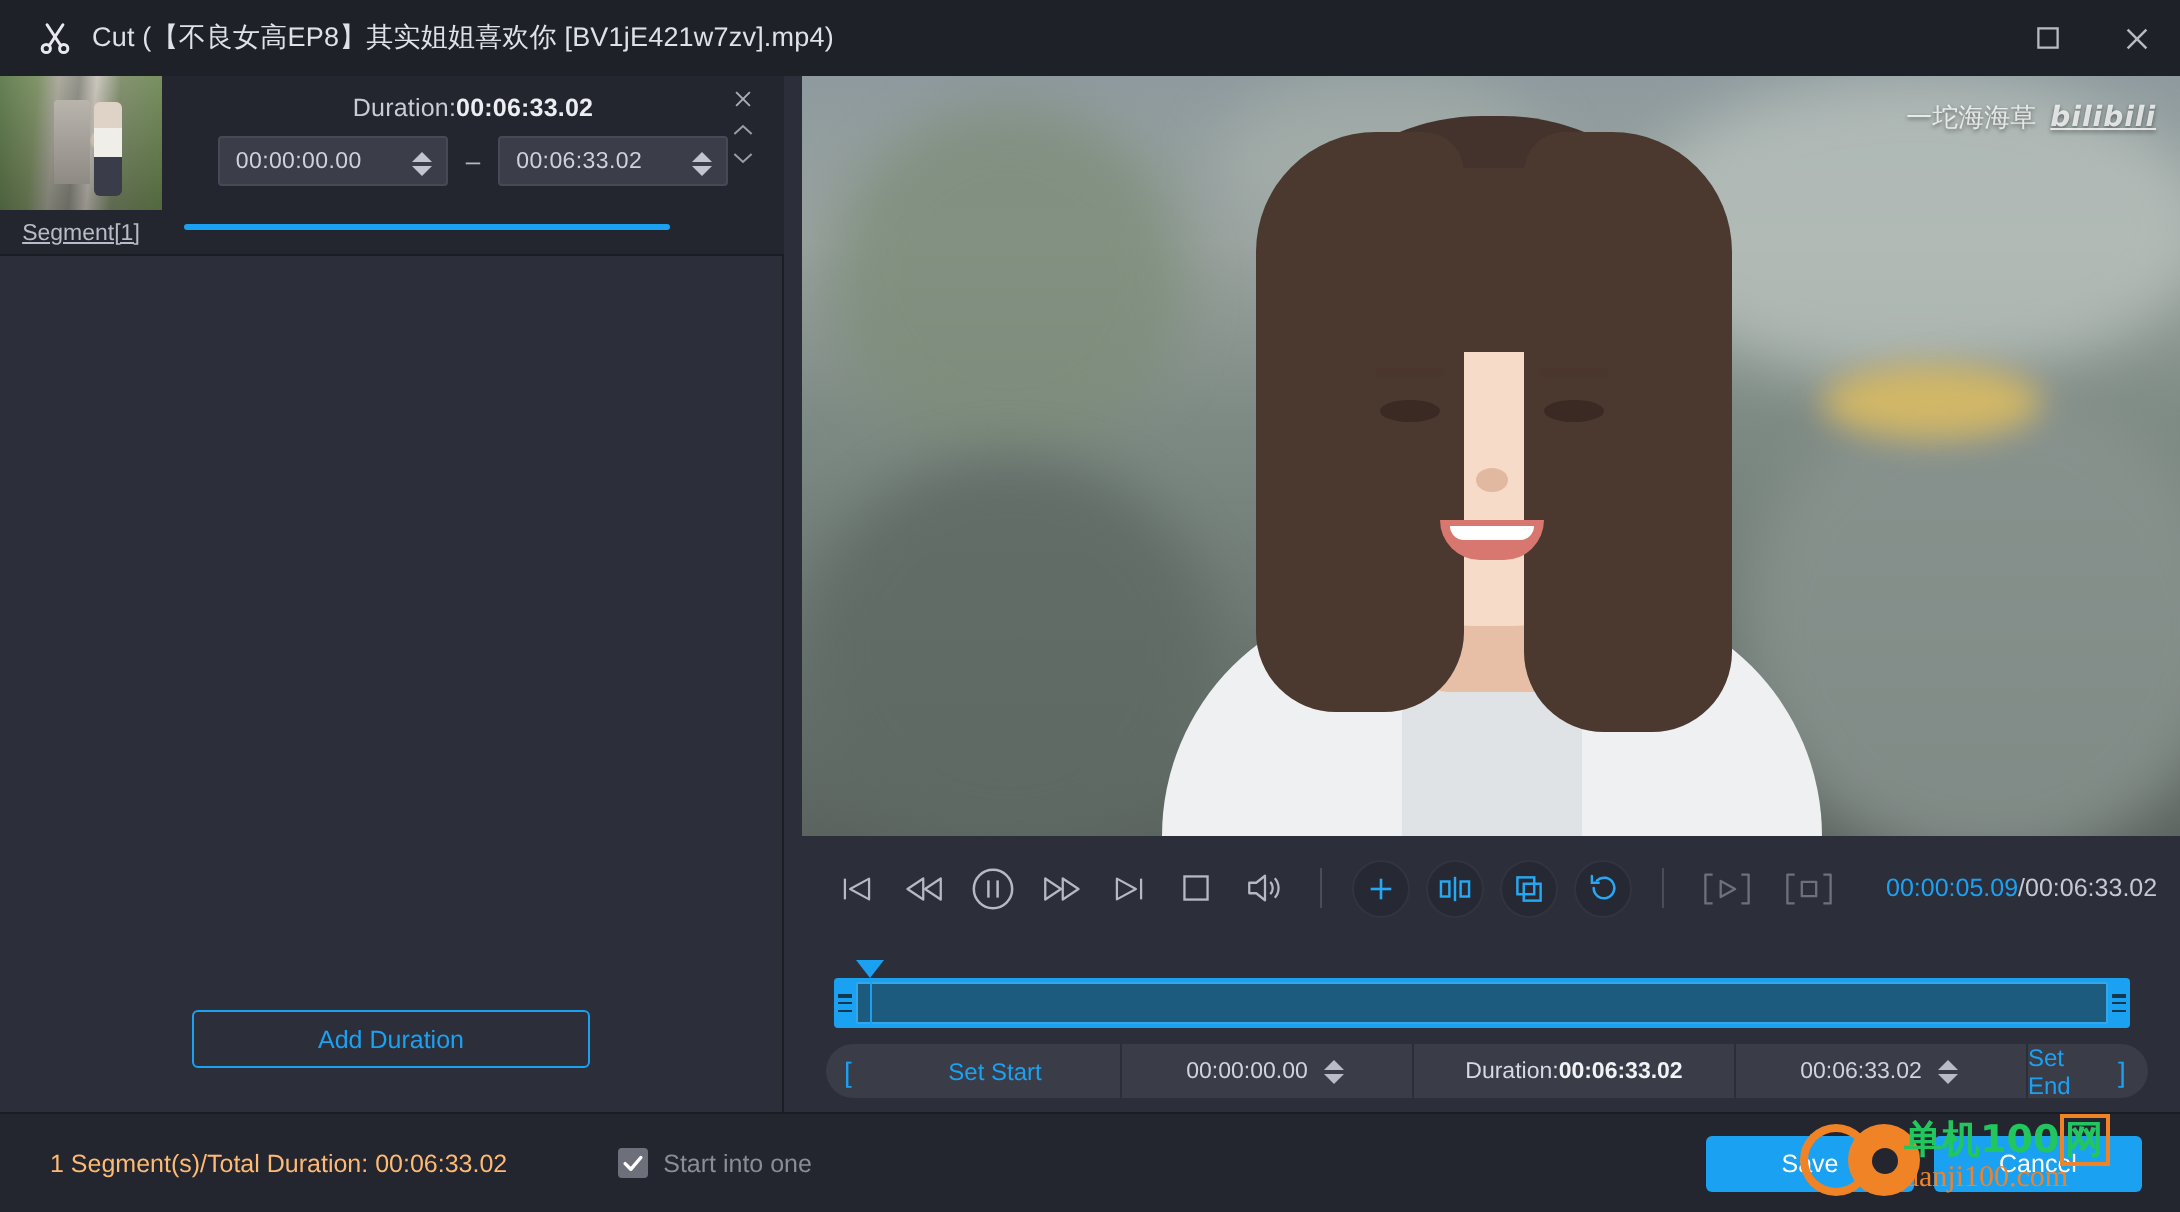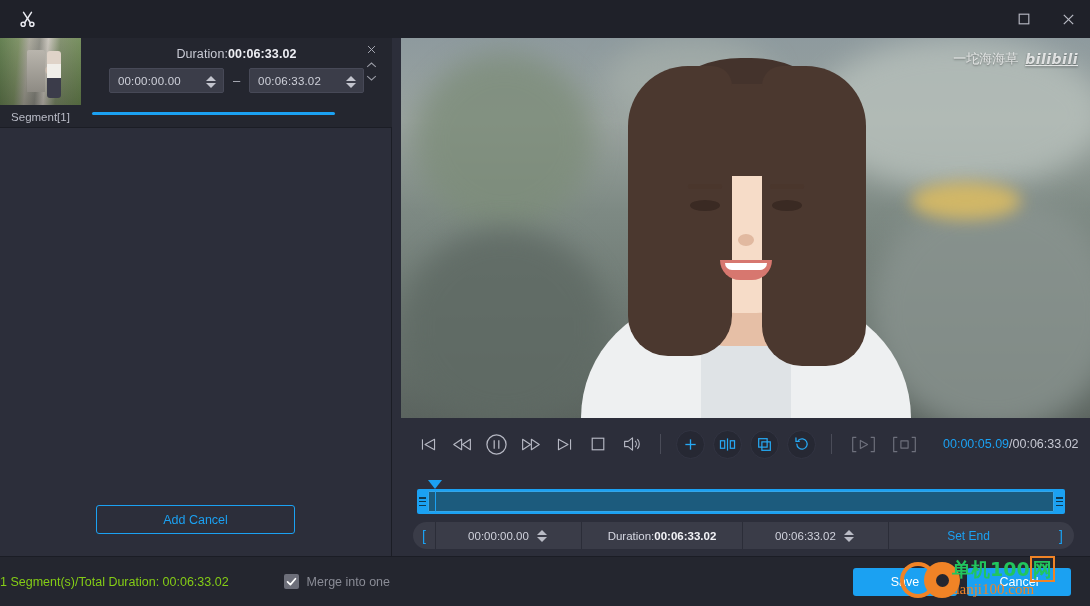--- a/index.html
+++ b/index.html
@@ -62,21 +62,21 @@
     border-radius: 2px 2px 0 0;
   }
   .seg-thumb::after {
     content: ""; position: absolute; left: 58%; top: 20%; width: 17%; height: 70%;
     background: linear-gradient(180deg, #dfd3c8 0 28%, #f0eee9 28% 58%, #3b3c4a 58% 100%);
     border-radius: 3px;
   }
   .seg-label {
     position: absolute; left: 0; top: 67px; width: 81px; height: 23px;
     display: flex; align-items: center; justify-content: center;
-    color: #b9bbc6; font-size: 11.5px;
+    color: #b9bbc6; font-size: 11.5px; text-decoration: underline;
   }
   .seg-body { position: absolute; left: 81px; top: 0; right: 0; height: 90px; }
   .seg-duration {
     text-align: center; color: #c9cbd5; font-size: 12.5px;
     padding-top: 9px; letter-spacing: .1px;
   }
   .seg-duration b { color: #edeef3; font-weight: bold; }
   .seg-inputs {
     display: flex; align-items: center; justify-content: center;
     gap: 9px; margin-top: 7px;
@@ -265,21 +265,21 @@
   .sb-spin { width: 12px; height: 18px; display:flex; flex-direction:column; justify-content:center; gap:2px; margin-left:8px;}
   .sb-spin .up { width:0;height:0;border-left:5px solid transparent;border-right:5px solid transparent;border-bottom:5px solid #b9bbc5;}
   .sb-spin .dn { width:0;height:0;border-left:5px solid transparent;border-right:5px solid transparent;border-top:5px solid #b9bbc5;}
 
   
   .statusbar {
     position: absolute; left: 0; bottom: 0; width: 1090px; height: 50px;
     background: #24262f; border-top: 1px solid #1b1d25;
     display: flex; align-items: center;
   }
-  .status-text { color: #84cc16; font-size: 12.5px; }
+  .status-text { color: #fdba74; font-size: 12.5px; margin-left: 25px; }
   .merge-wrap { display: flex; align-items: center; margin-left: 55px; gap: 8px; }
   .cbox {
     width: 15px; height: 15px; background: #6d6f7a; border-radius: 2px;
     display: flex; align-items: center; justify-content: center;
     color: #e9eaef; font-size: 11px; line-height: 1;
   }
   .merge-label { color: #8a8c96; font-size: 12.5px; }
   .btn-save, .btn-cancel {
     width: 104px; height: 28px; border-radius: 3px; background: #1ba1f2;
     color: #fff; font-size: 12.5px;
@@ -323,20 +323,21 @@
 
   <div class="titlebar">
     <div class="scissors-icon">
       <svg width="19" height="19" viewBox="0 0 24 24" fill="none" stroke="currentColor" stroke-width="1.9" stroke-linecap="round">
         <circle cx="6.5" cy="18" r="2.6"></circle>
           <circle cx="17.5" cy="18" r="2.6"></circle>
         <line x1="8.4" y1="16.1" x2="17" y2="3"></line>
           <line x1="15.6" y1="16.1" x2="7" y2="3"></line>
       </svg>
     </div>
+    <div class="title-text">Cut (【不良女高EP8】其实姐姐喜欢你 [BV1jE421w7zv].mp4)</div>
     <div class="win-btns">
       <div class="win-btn">
         <svg width="14" height="14" viewBox="0 0 16 16" fill="none" stroke="currentColor" stroke-width="1.3">
             <rect x="2.5" y="2.5" width="11" height="11"></rect>
           </svg>
       </div>
       <div class="win-btn close">
         <svg width="15" height="15" viewBox="0 0 16 16" fill="none" stroke="currentColor" stroke-width="1.3">
             <line x1="3" y1="3" x2="13" y2="13"></line>
             <line x1="13" y1="3" x2="3" y2="13"></line>
@@ -391,21 +392,21 @@
         </div>
         <div class="chev">
           <svg width="11" height="8" viewBox="0 0 14 9" fill="none" stroke="currentColor" stroke-width="1.3">
               <polyline points="1.5,2 7,7 12.5,2"></polyline>
             </svg>
         </div>
       </div>
     </div>
 
     <div class="add-seg-wrap">
-      <div class="add-seg-btn">Add Cancel</div>
+      <div class="add-seg-btn">Add Duration</div>
     </div>
   </div>
 
   <div class="video-area">
     <div class="video-img">
       <div class="vid-blurblob bb1"></div>
       <div class="vid-blurblob bb2"></div>
       <div class="vid-blurblob bb3"></div>
       <div class="vid-blurblob bb4"></div>
       <div class="vid-blurblob bb6"></div>
@@ -544,20 +545,23 @@
           </div>
       </div>
       <div class="playhead-line"></div>
       <div class="playhead"></div>
     </div>
 
     <div class="setbar">
       <div class="setbar-cell" style="width:22px">
         <span class="bracket">[</span>
       </div>
+      <div class="setbar-cell" style="width:125px">
+        <span class="set-label">Set Start</span>
+      </div>
       <div class="cell-sep"></div>
       <div class="setbar-cell" style="width:145px">
         <span class="sb-time">00:00:00.00</span>
         <span class="sb-spin">
             <i class="up"></i>
             <i class="dn"></i>
           </span>
       </div>
       <div class="cell-sep"></div>
       <div class="setbar-cell" style="width:160px">
@@ -582,21 +586,21 @@
   </div>
 
   <div class="statusbar">
     <div class="status-text">1 Segment(s)/Total Duration: 00:06:33.02</div>
     <div class="merge-wrap">
       <div class="cbox">
         <svg width="11" height="11" viewBox="0 0 14 14" fill="none" stroke="#ffffff" stroke-width="2.2" stroke-linecap="round" stroke-linejoin="round">
             <polyline points="2,7.4 5.6,11 12,3.5"></polyline>
           </svg>
       </div>
-      <div class="merge-label">Merge into one</div>
+      <div class="merge-label">Start into one</div>
     </div>
     <div class="btn-save">Save</div>
     <div class="btn-cancel">Cancel</div>
   </div>
 
   <div class="wm">
     <div class="wm-ring"></div>
     <div class="wm-ring2">
         <i></i>
       </div>

